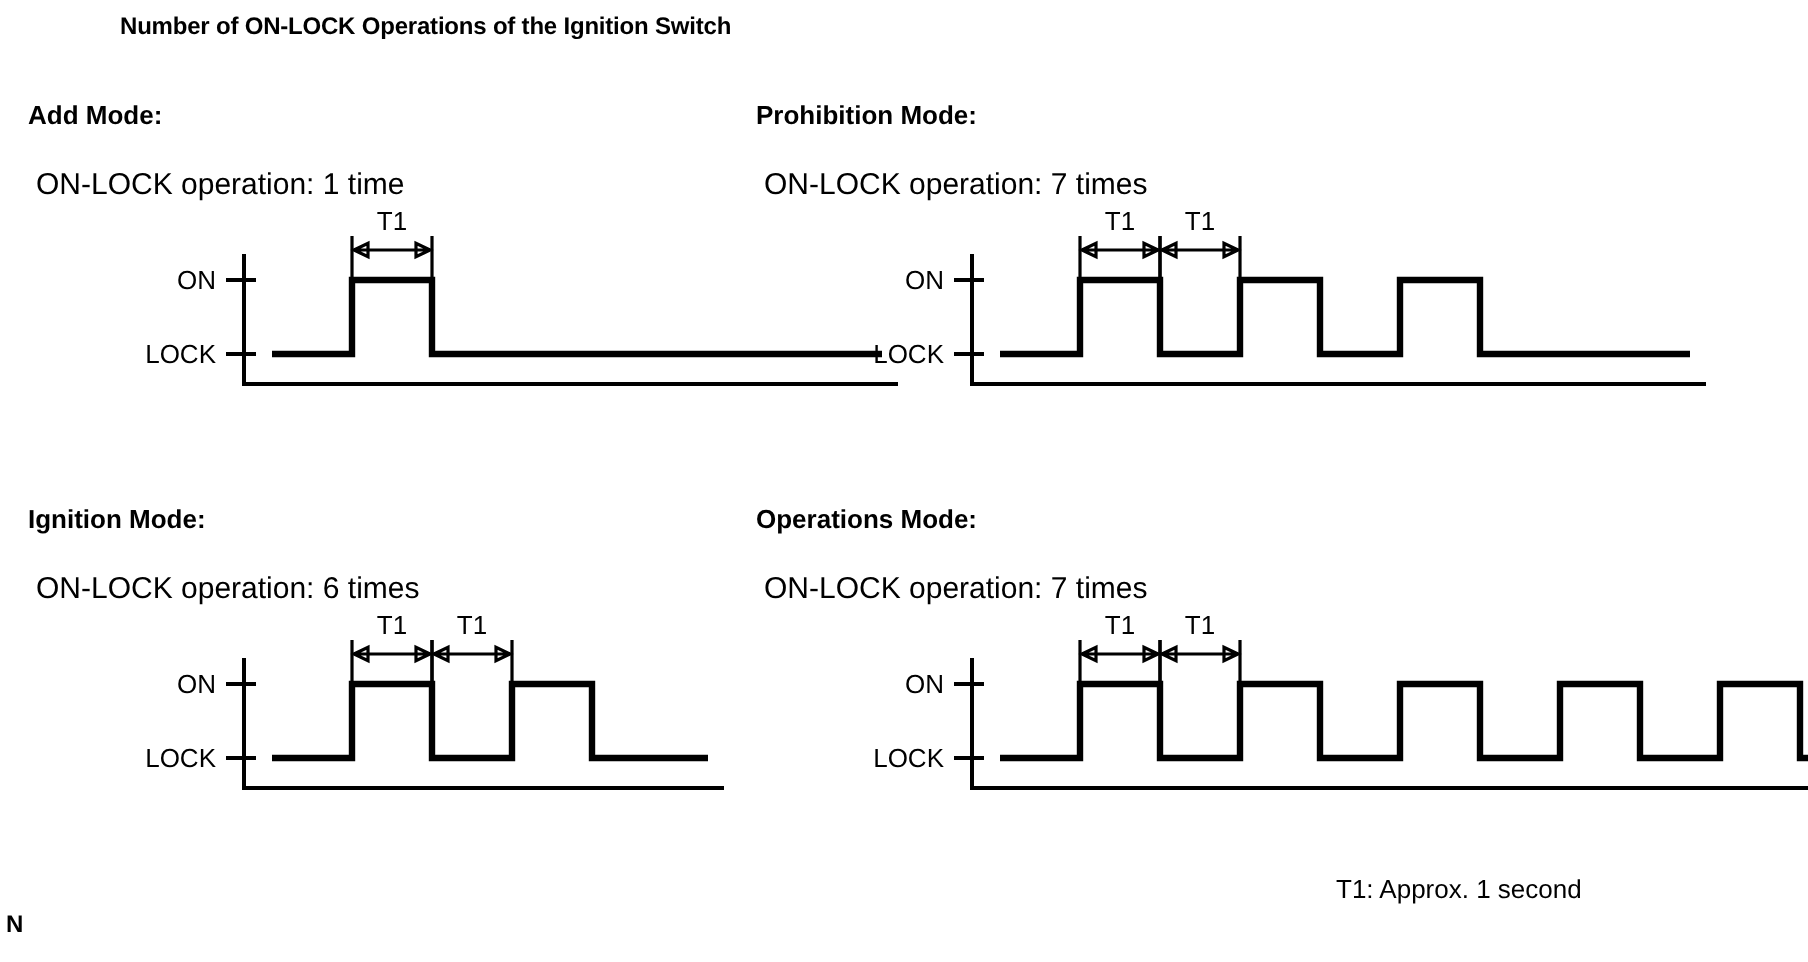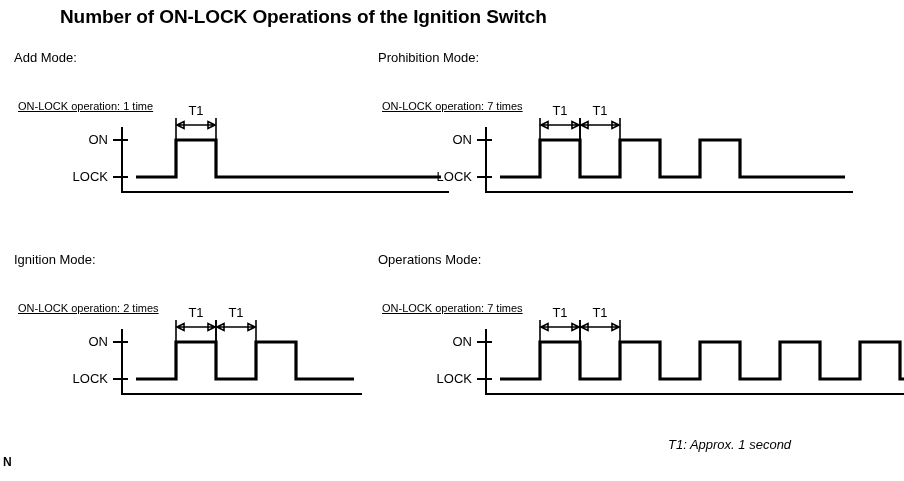--- a/index.html
+++ b/index.html
@@ -12,45 +12,44 @@
     height: 481px;
     position: relative;
     font-family: "Liberation Sans", sans-serif;
     color: #000000;
     overflow: hidden;
   }
   #page-title {
     position: absolute;
     left: 12px;
     top: 6px;
-    font-size: 19px;
+    font-size: 12px;
     font-weight: bold;
     letter-spacing: -0.1px;
     white-space: nowrap;
     padding-left: 48px;
   }
   .panel {
     position: absolute;
   }
   .panel-heading {
     position: absolute;
     left: 0;
     top: 0;
     font-size: 13px;
+    font-weight: bold;
+    white-space: nowrap;
+  }
+  .panel-subtitle {
+    position: absolute;
+    left: 4px;
+    top: 34px;
+    font-size: 15px;
     font-weight: normal;
     white-space: nowrap;
-  }
-  .panel-subtitle {
-    position: absolute;
-    left: 4px;
-    top: 50px;
-    font-size: 11px;
-    font-weight: normal;
-    white-space: nowrap;
-    text-decoration: underline;
   }
   .wave-wrap {
     position: absolute;
     left: 0;
     top: 62px;
   }
   svg {
     display: block;
     overflow: visible;
   }
@@ -91,21 +90,20 @@
     font-size: 13px;
     fill: #000000;
     text-anchor: middle;
   }
   #footnote {
     position: absolute;
     left: 668px;
     top: 437px;
     font-size: 13px;
     white-space: nowrap;
-    font-style: italic;
   }
   #corner-mark {
     position: absolute;
     left: 3px;
     top: 455px;
     font-size: 12px;
     font-weight: bold;
   }
 </style>
 </head>
@@ -149,21 +147,21 @@
           <text class="dim-label" x="182" y="3">T1</text>
           <line class="dim-tick" x1="202" y1="6" x2="202" y2="27"></line>
           <line class="dim-tick" x1="242" y1="6" x2="242" y2="27"></line>
           <path class="dim-arrow" d="M203,13 L241,13 M203,13 l7,-3.4 v6.8 z M241,13 l-7,-3.4 v6.8 z" fill="#000"></path>
           <text class="dim-label" x="222" y="3">T1</text>
         </svg>
       </div>
     </div>
     <div class="panel" style="left: 14px; top: 252px;">
       <div class="panel-heading">Ignition Mode:</div>
-      <div class="panel-subtitle">ON-LOCK operation: 2 times</div>
+      <div class="panel-subtitle">ON-LOCK operation: 6 times</div>
       <div class="wave-wrap">
         <svg width="354" height="92" viewBox="0 0 354 92">
           <path class="axis-line" d="M108,15 L108,80 L348,80"></path>
           <line class="tick" x1="99" y1="28" x2="114" y2="28"></line>
           <text class="axis-label" x="94" y="29">ON</text>
           <line class="tick" x1="99" y1="65" x2="114" y2="65"></line>
           <text class="axis-label" x="94" y="66">LOCK</text>
           <path class="signal" d="M122,65 L162,65 L162,28 L202,28 L202,65 L242,65 L242,28 L282,28 L282,65 L340,65"></path>
           <line class="dim-tick" x1="162" y1="6" x2="162" y2="27"></line>
           <line class="dim-tick" x1="202" y1="6" x2="202" y2="27"></line>

